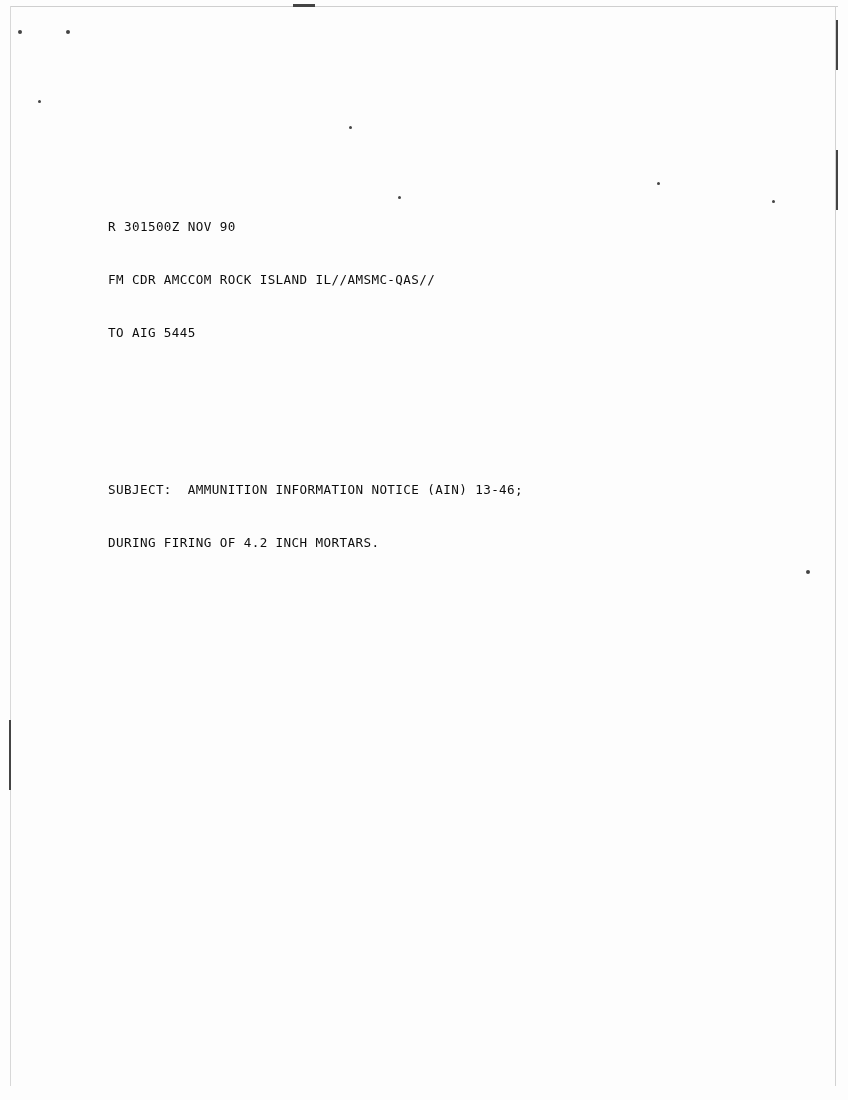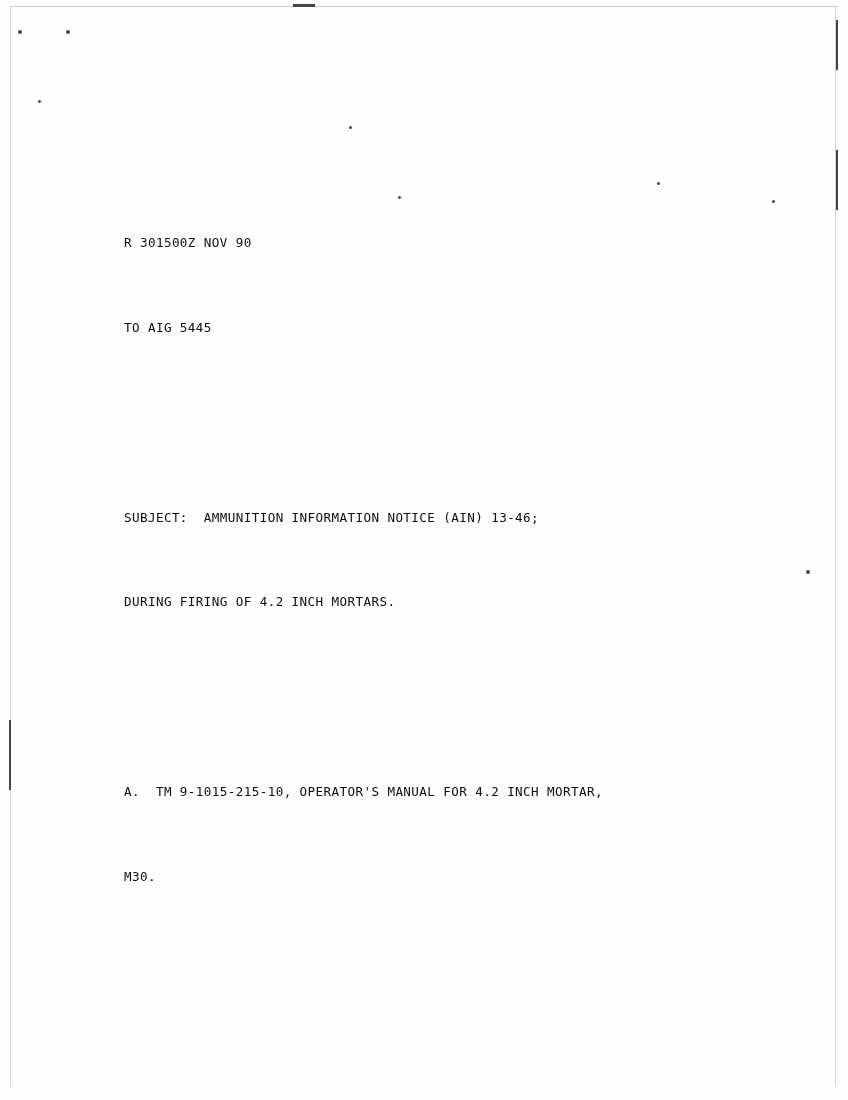--- a/index.html
+++ b/index.html
@@ -47,21 +47,21 @@
     font-size: 12.6px;
     line-height: 17.6px;
     color: #0d0d0d;
     letter-spacing: 0.4px;
     white-space: pre-wrap;
   }
   .block {
     margin: 0 0 17px 0;
   }
   .para {
-    margin: 16px;
+    margin: 0;
   }
 </style>
 </head>
 <body>
 
 <div class="page">
 
   <div class="scan-edge-top"></div>
   <div class="scan-edge-left"></div>
   <div class="scan-edge-right"></div>
@@ -76,32 +76,29 @@
   <div class="scan-mark" style="left:772px; top:200px; width:3px; height:3px;"></div>
   <div class="scan-mark" style="left:806px; top:570px; width:4px; height:4px;"></div>
   <div class="scan-mark" style="left:836px; top:20px; width:2px; height:50px; border-radius:0;"></div>
   <div class="scan-mark" style="left:836px; top:150px; width:2px; height:60px; border-radius:0;"></div>
   <div class="scan-mark" style="left:9px; top:720px; width:2px; height:70px; border-radius:0;"></div>
 
   <div class="doc">
 
     <div class="block">
       <div class="para">R 301500Z NOV 90</div>
+      <div class="para">FM CDR AMCCOM ROCK ISLAND IL//AMSMC-QAS//</div>
       <div class="para">TO AIG 5445</div>
     </div>
 
     <div class="block">
       <div class="para">SUBJECT:  AMMUNITION INFORMATION NOTICE (AIN) 13-46;</div>
       <div class="para">DURING FIRING OF 4.2 INCH MORTARS.</div>
     </div>
 
-    <div class="block">
-      <div class="para">A.  TM 9-1015-215-10, OPERATOR'S MANUAL FOR 4.2 INCH MORTAR,</div>
-      <div class="para">M30.</div>
-    </div>
 
 
     
 
     
 
     
 
     
 

